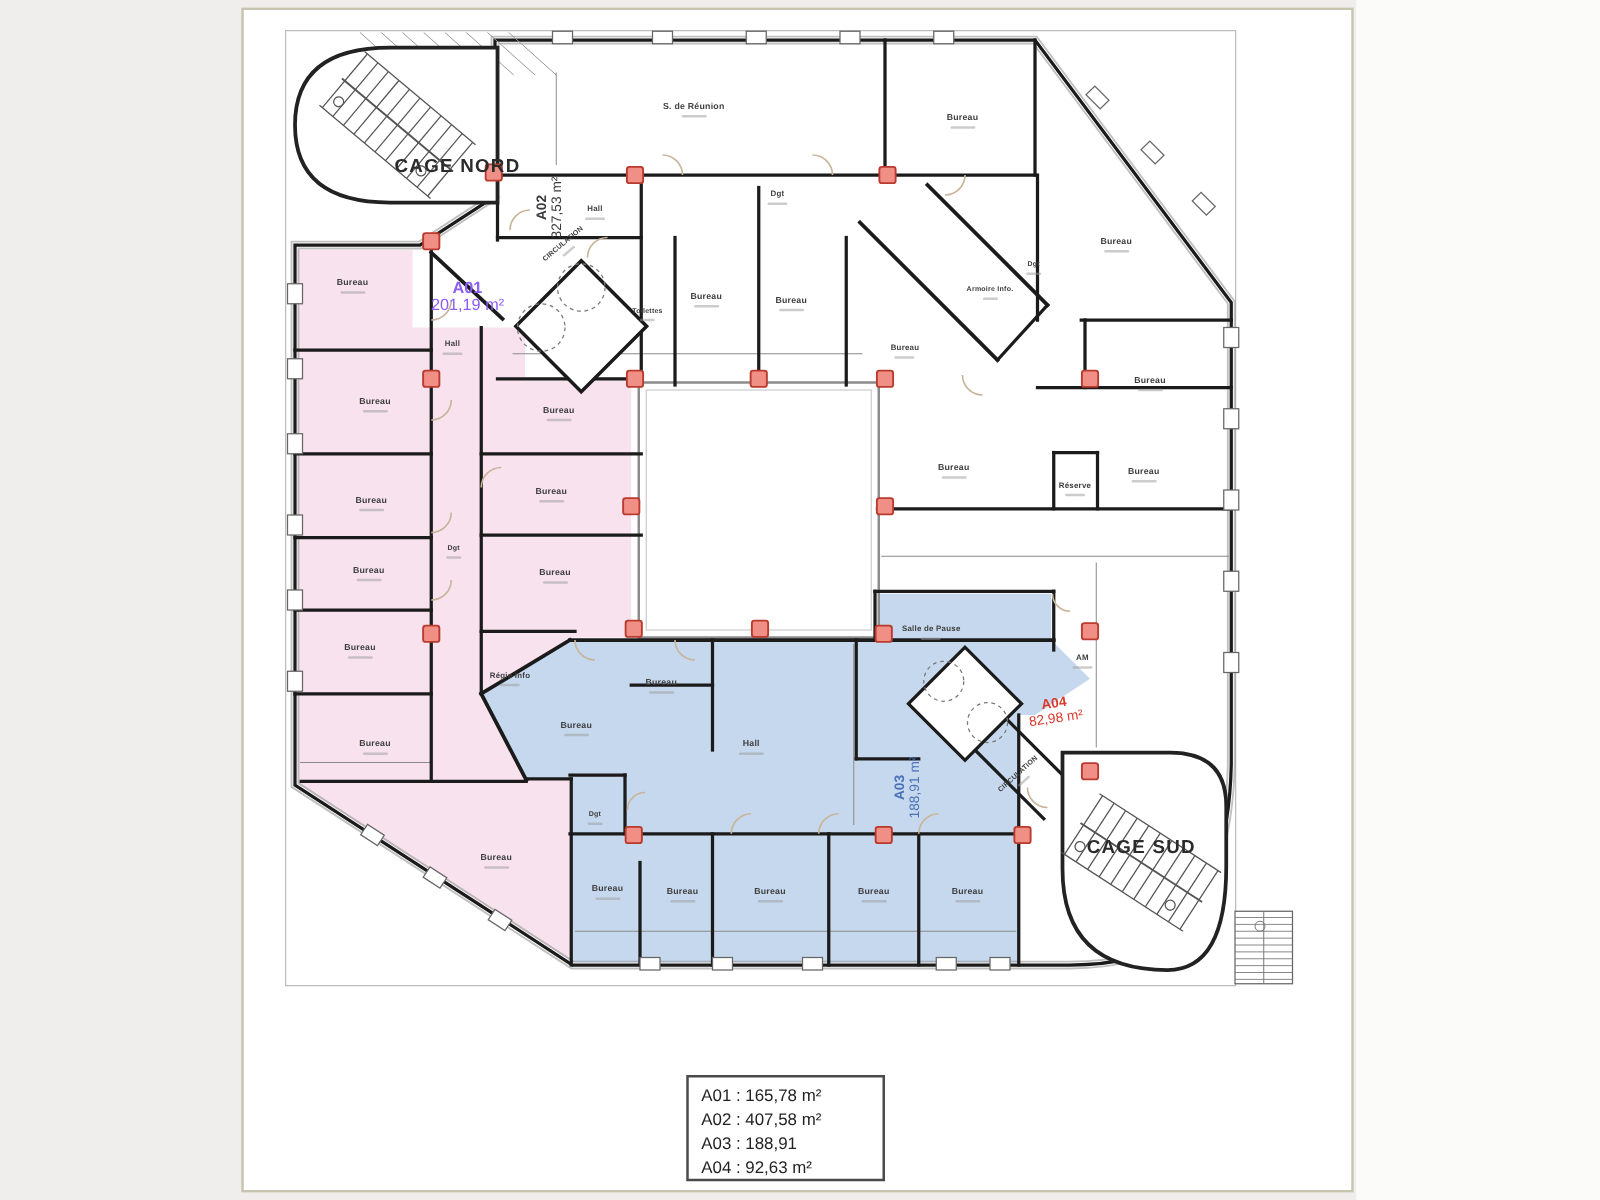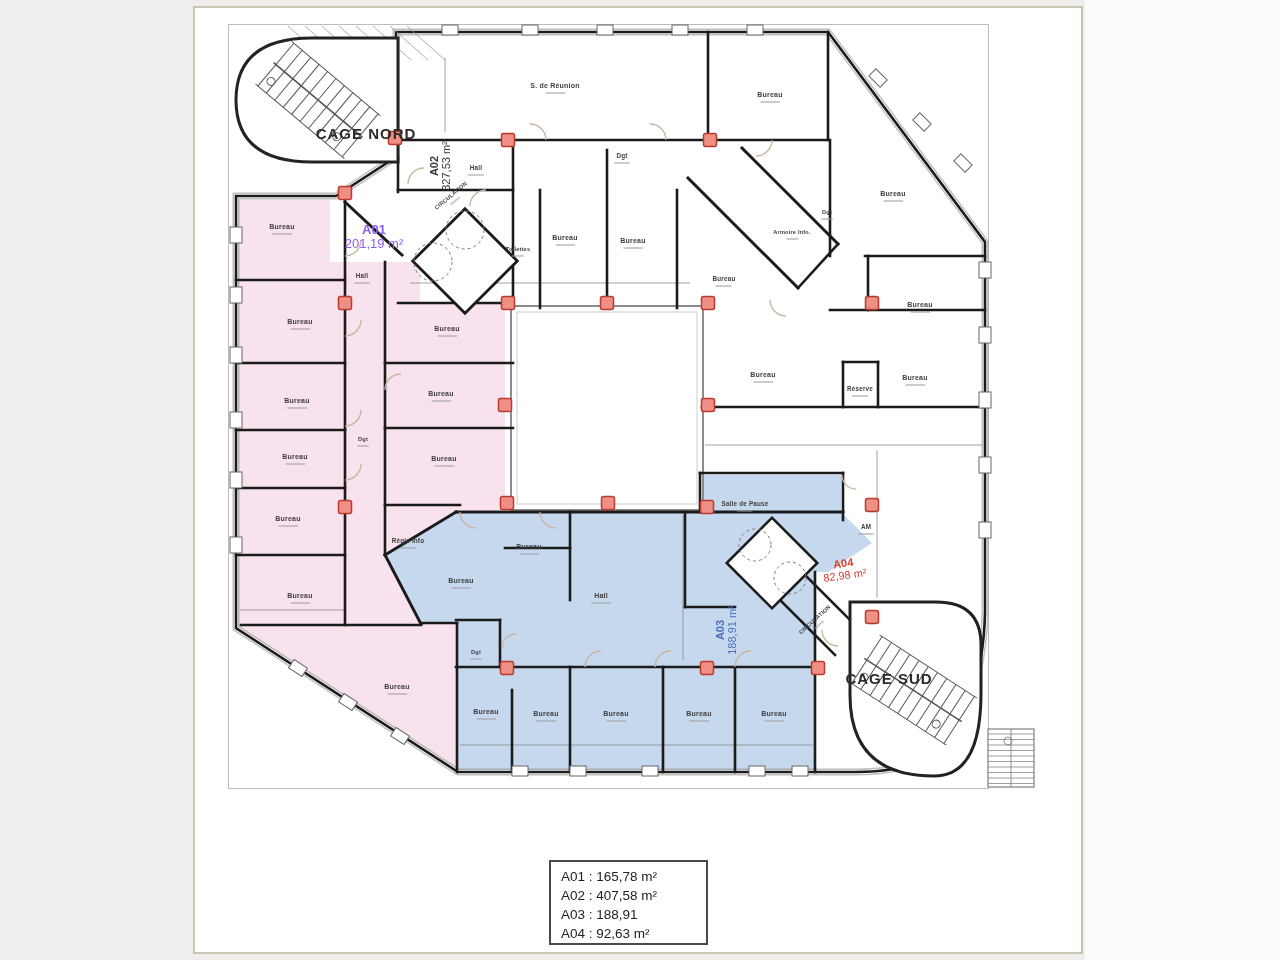--- a/index.html
+++ b/index.html
@@ -457,21 +457,21 @@
       </div>
       <div class="zone" style="left: 726px; top: 630px; color: rgb(74, 114, 184); font-size: 11px; line-height: 12px; transform: translate(-50%, -50%) rotate(-90deg);">
         <span class="zid">A03</span>
         <span class="zarea">188,91 m²</span>
       </div>
       <div class="zone" style="left: 844px; top: 569px; color: rgb(217, 58, 43); font-size: 11px; line-height: 12px; transform: translate(-50%, -50%) rotate(-8deg);">
         <span class="zid">A04</span>
         <span class="zarea">82,98 m²</span>
       </div>
       <div class="big" style="left: 346px; top: 133px; margin-left: 20px;">CAGE NORD</div>
-      <div class="big" style="left: 889px; top: 678px; text-align: right;">CAGE SUD</div>
+      <div class="big" style="left: 913px; top: 678px; text-align: right;">CAGE SUD</div>
     </div>
 
   <div class="legend" id="legend">
       <div>A01 : 165,78 m²</div>
       <div>A02 : 407,58 m²</div>
       <div>A03 : 188,91</div>
       <div>A04 : 92,63 m²</div>
     </div>
 </div>
 

